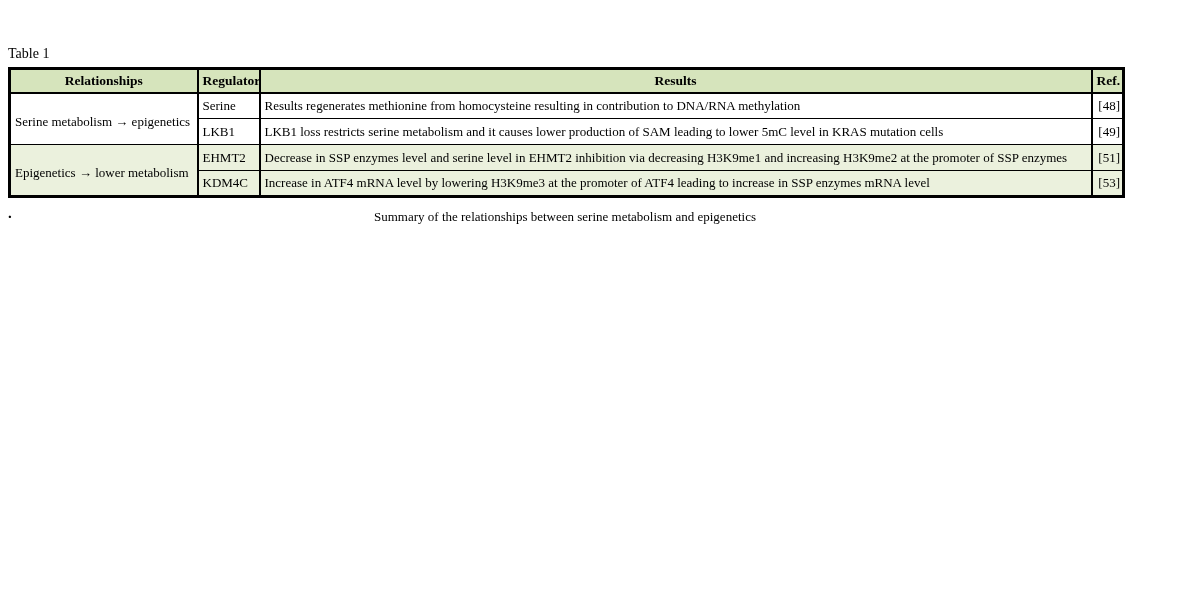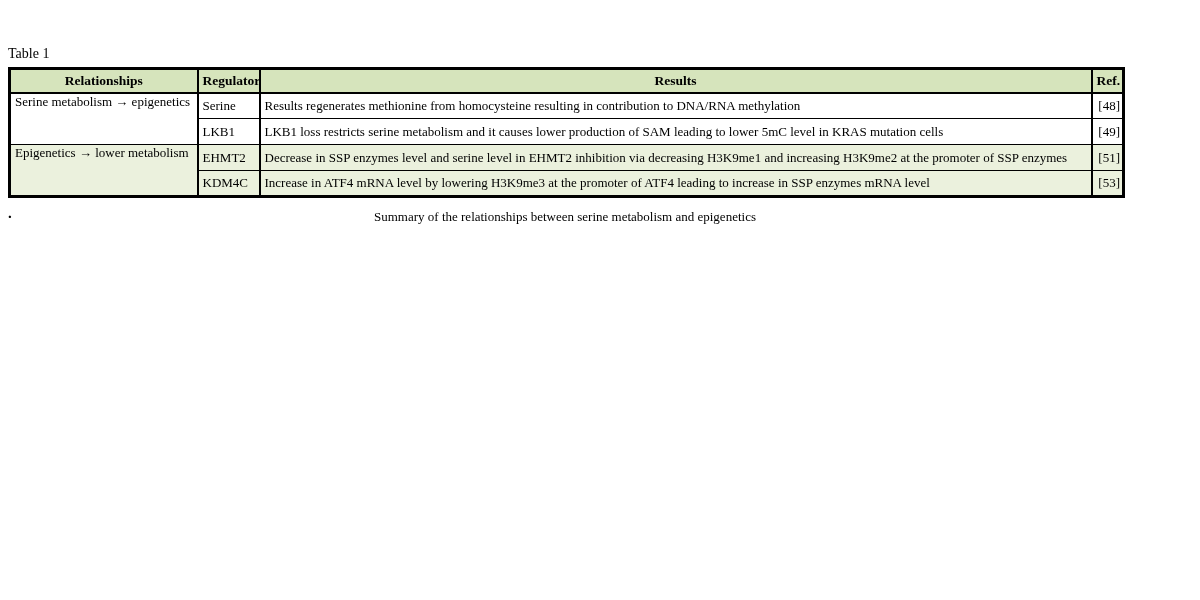--- a/index.html
+++ b/index.html
@@ -53,21 +53,21 @@
     border-bottom: 2px solid var(--border-color);
   }
   thead th.center { }
   tbody td {
     height: 26px;
     vertical-align: middle;
     background: #ffffff;
   }
   tbody td.relationship-cell {
     vertical-align: top;
-    padding-top: 0;
+    padding-top: 20px;
   }
   tbody tr.group2 td { background: var(--group2-bg); }
   td.ref-cell { text-align: right; padding-left: 3px; padding-right: 2px; }
   .caption {
     position: absolute;
     left: 8px;
     top: 168px;
     width: 1114px;
     text-align: center;
     font-size: 13px;

